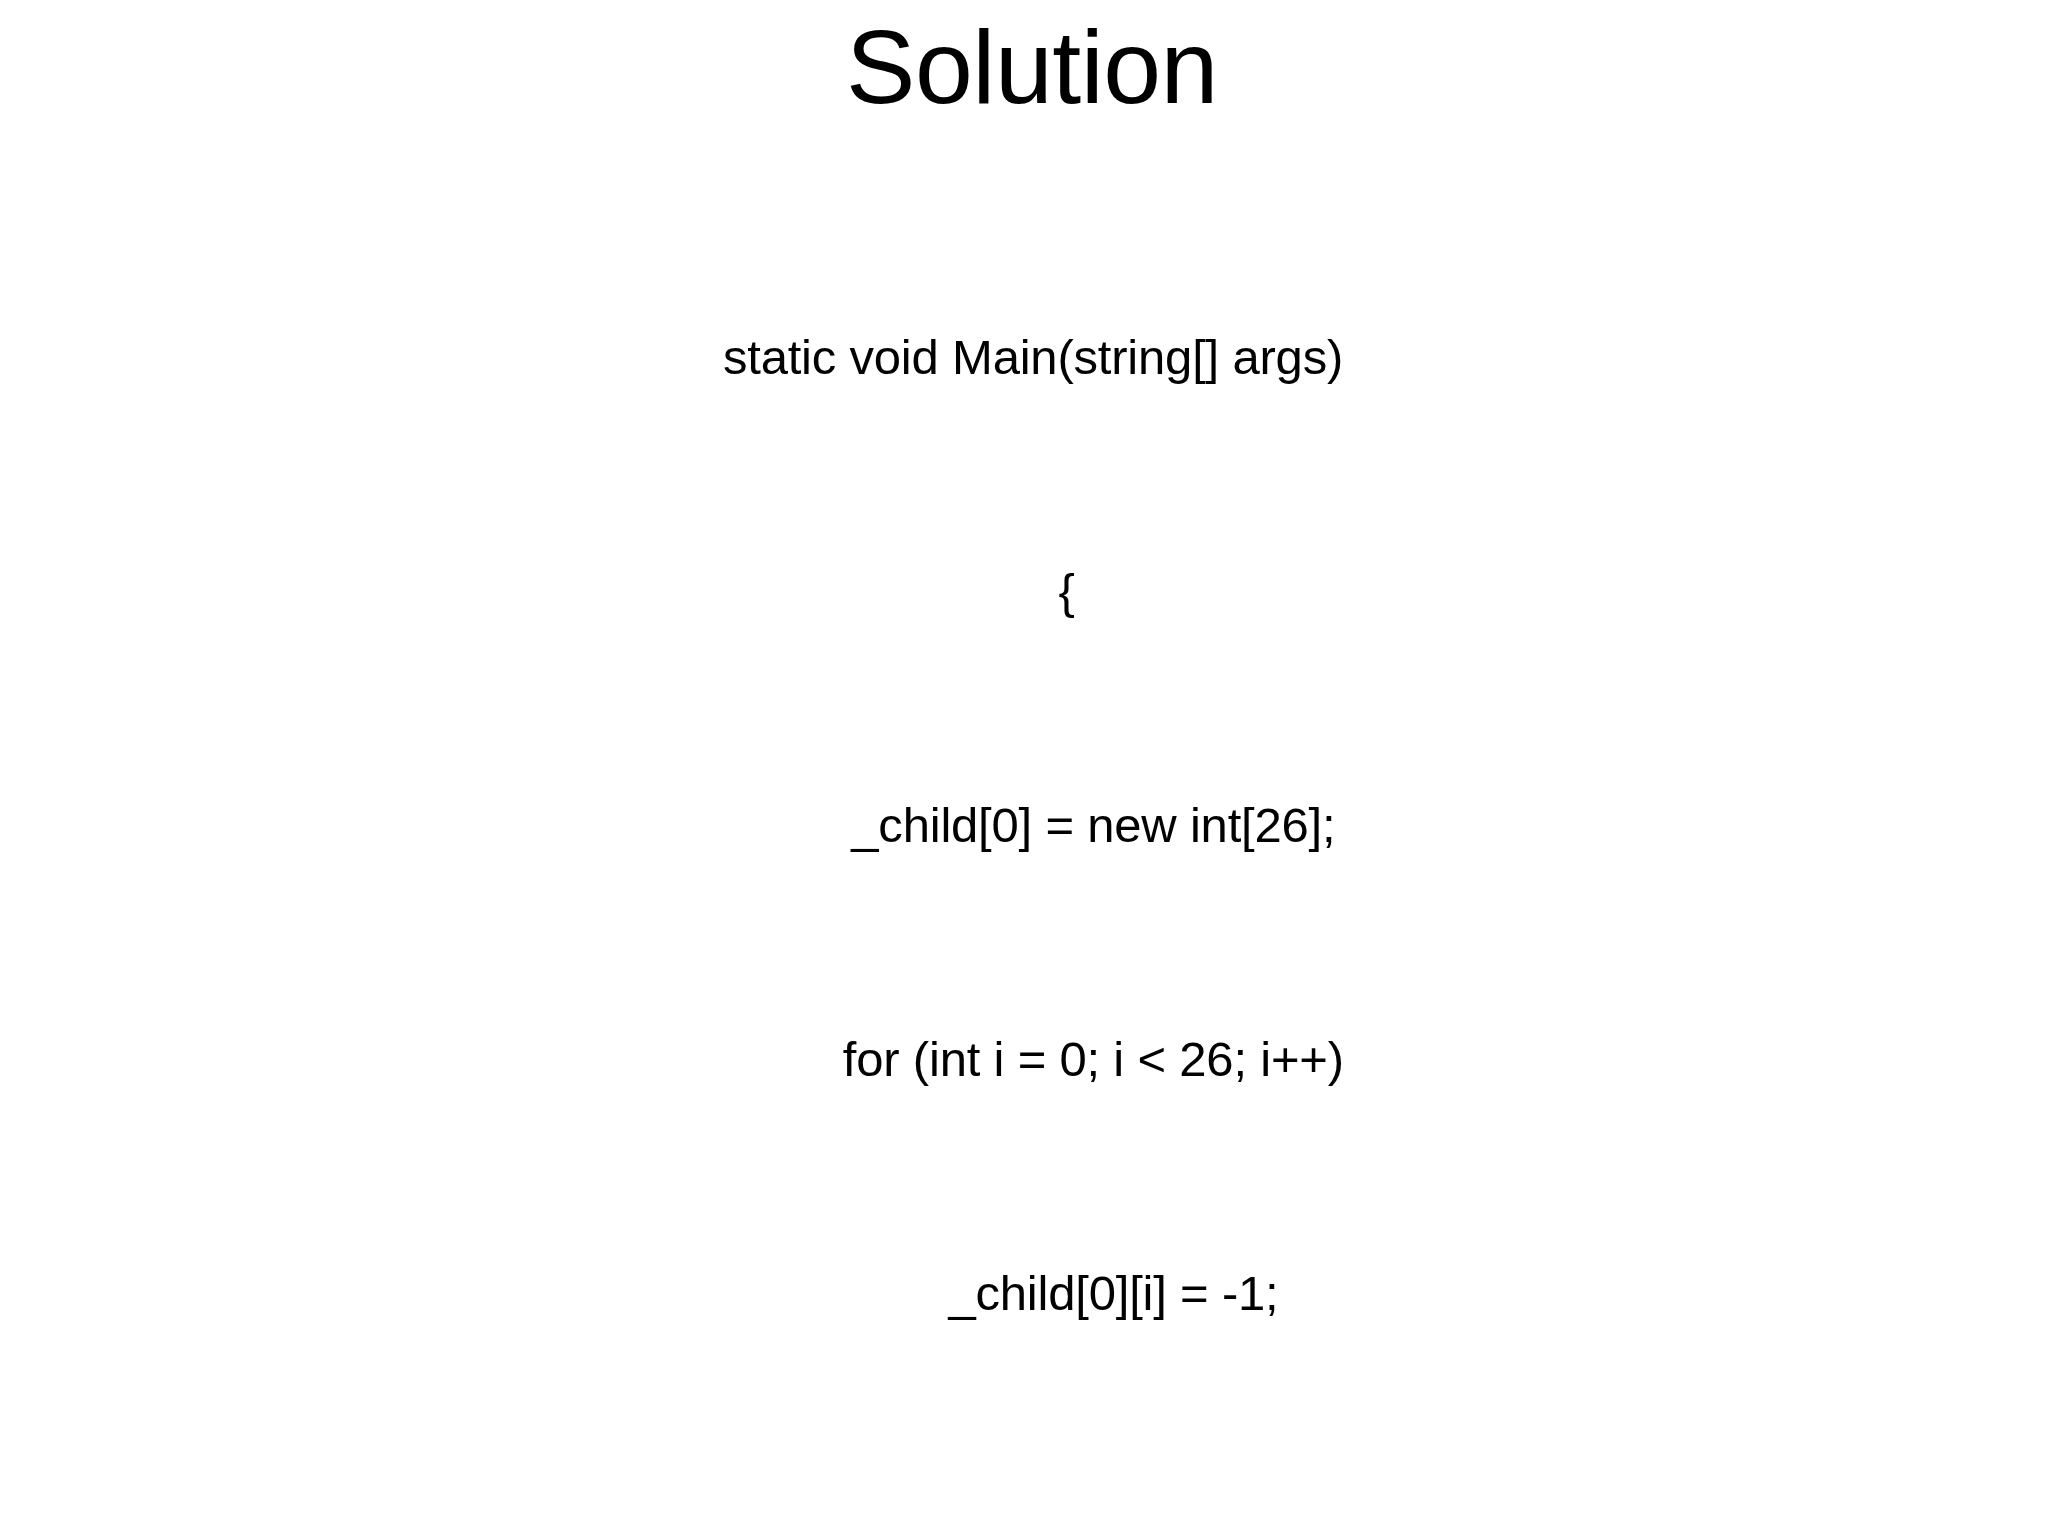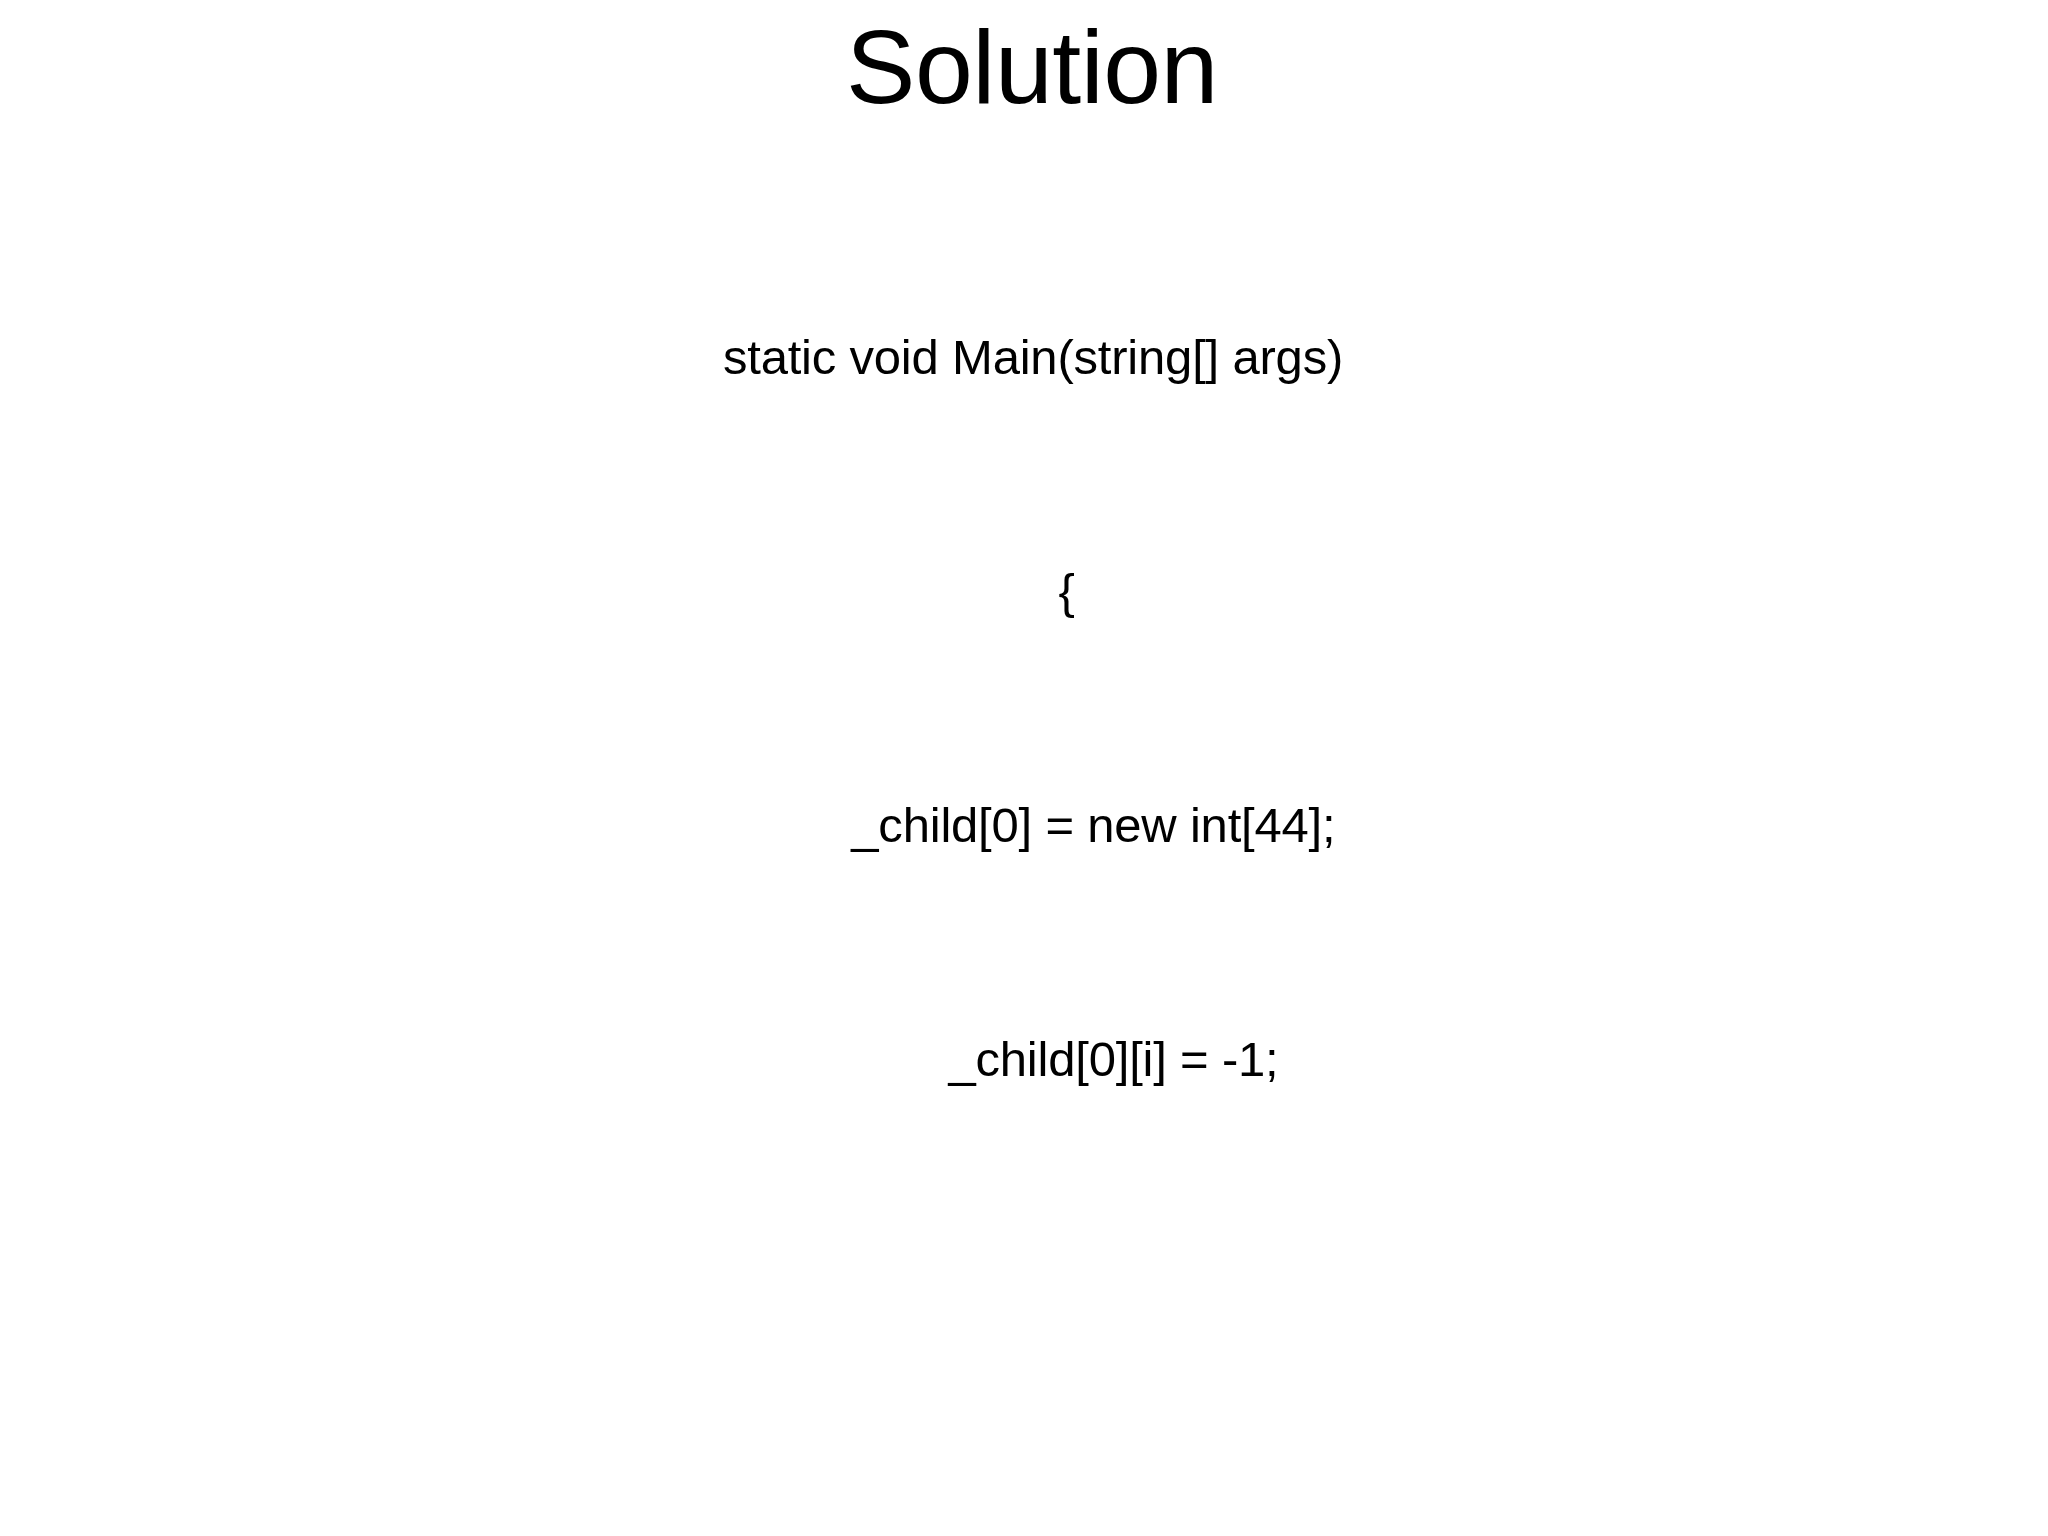--- a/index.html
+++ b/index.html
@@ -61,21 +61,22 @@
 </head>
 <body>
 
 <div class="slide">
 
   <div class="slide-title">Solution</div>
 
   <div class="code-block">
     <span class="code-line">static void Main(string[] args)</span>
     <span class="code-line">     {</span>
-    <span class="code-line">         _child[0] = new int[44];</span>
+    <span class="code-line">         _child[0] = new int[26];</span>
+    <span class="code-line">         for (int i = 0; i &lt; 26; i++)</span>
     <span class="code-line">            _child[0][i] = -1;</span>
     
     
     
     
     
     
     
     
     

